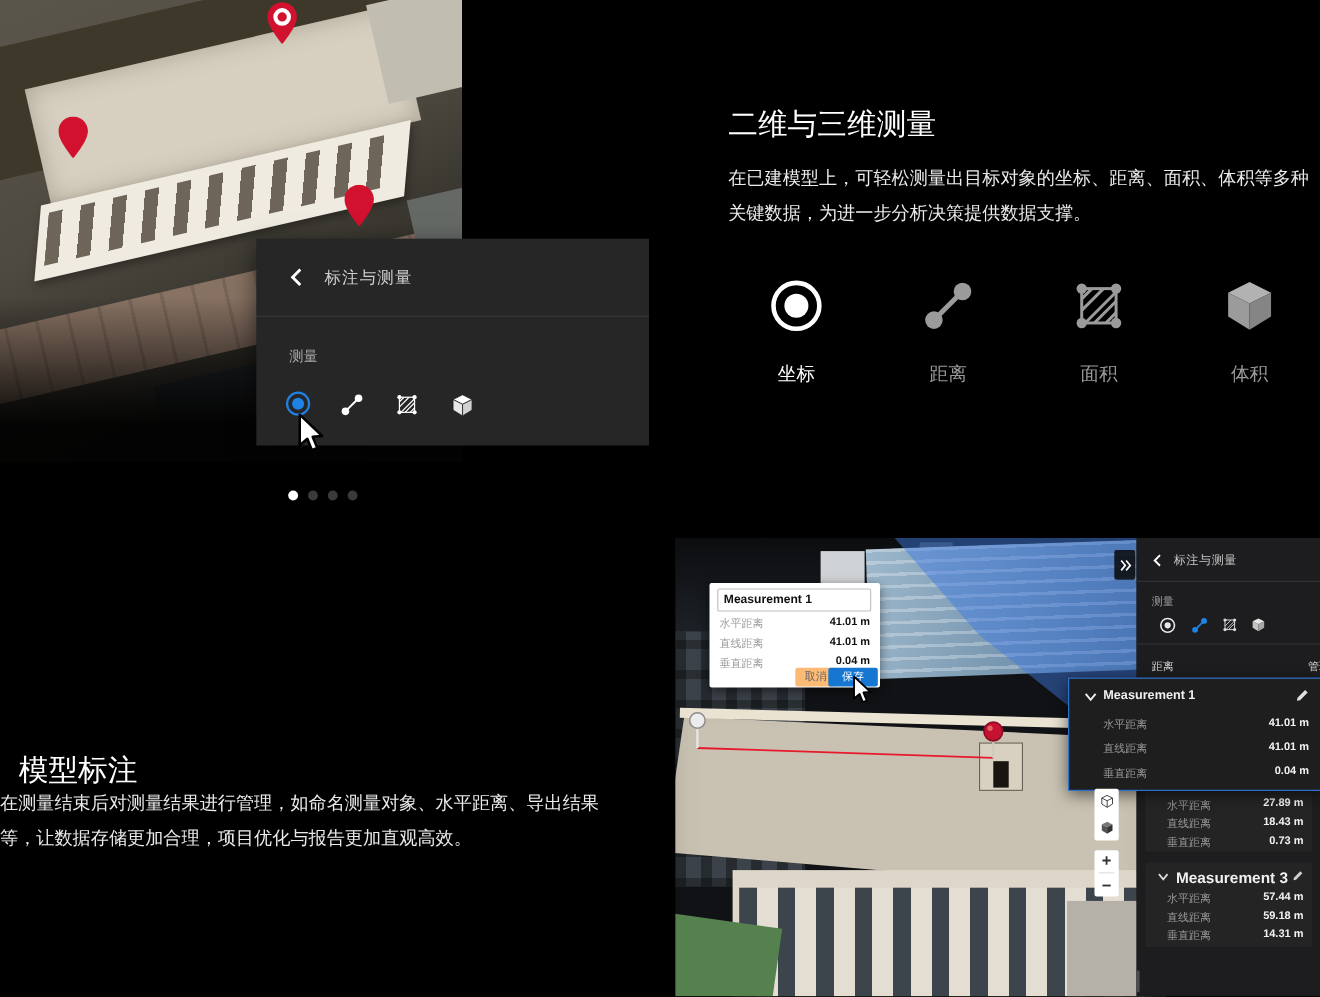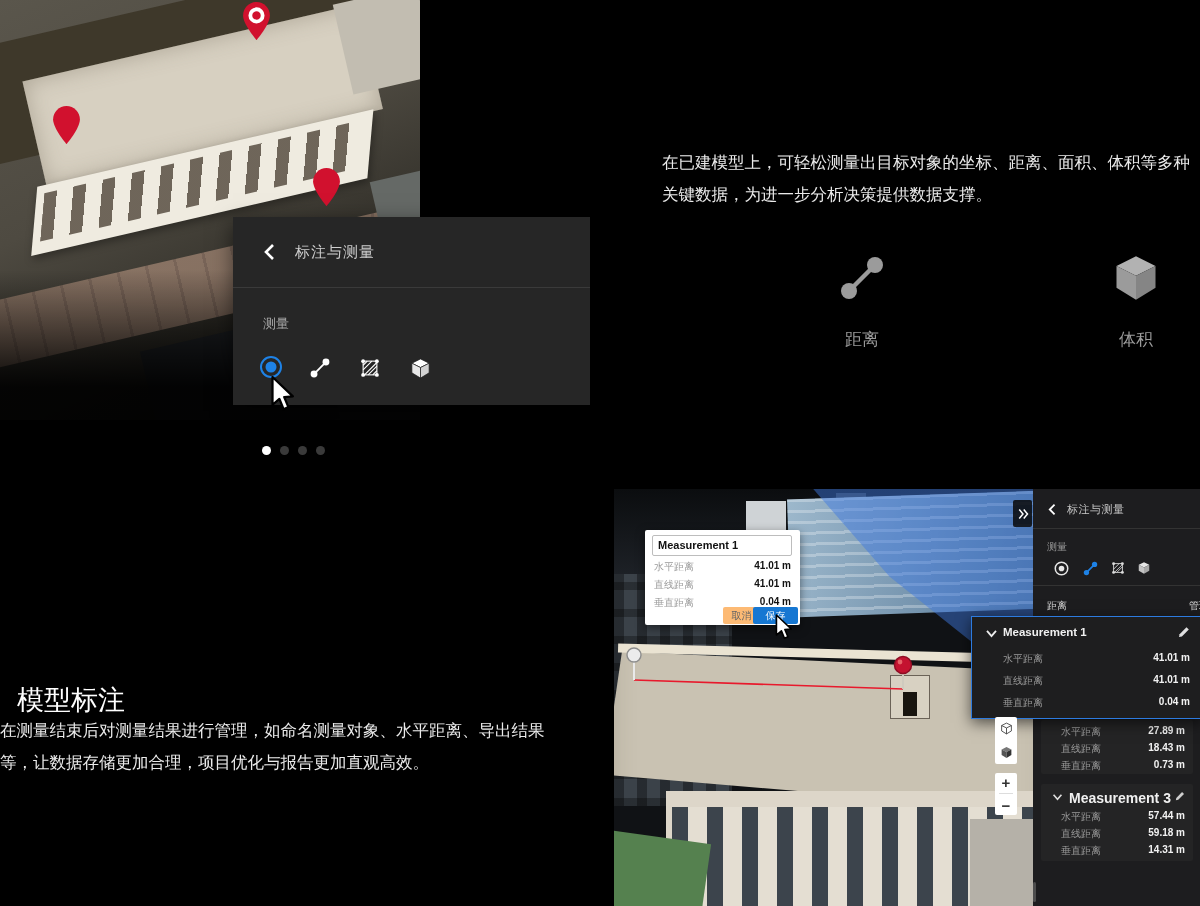--- a/index.html
+++ b/index.html
@@ -205,32 +205,55 @@
     </svg>
   </div>
 
   <div class="abs dots">
     <div class="dot active"></div>
     <div class="dot"></div>
     <div class="dot"></div>
     <div class="dot"></div>
   </div>
 
+  <h2 class="abs sec-measure-title" style="margin:0">二维与三维测量</h2>
   <p class="abs sec-measure-desc" style="margin:0">在已建模型上，可轻松测量出目标对象的坐标、距离、面积、体积等多种关键数据，为进一步分析决策提供数据支撑。</p>
 
   <div class="abs features">
+    <div class="feature active" style="left:10px">
+      <div class="icon">
+        <svg width="50" height="50" viewBox="0 0 48 48">
+          <circle cx="24" cy="24" r="20" fill="none" stroke="#fff" stroke-width="4"></circle>
+          <circle cx="24" cy="24" r="10.5" fill="#fff"></circle>
+        </svg>
+      </div>
+      <div class="lbl">坐标</div>
+    </div>
     <div class="feature" style="left:148px">
       <div class="icon">
         <svg width="48" height="48" viewBox="0 0 48 48">
           <line x1="14" y1="34" x2="34" y2="14" stroke="#9b9b9b" stroke-width="4.5"></line>
           <circle cx="11" cy="37" r="8" fill="#9b9b9b"></circle>
             <circle cx="37" cy="11" r="8" fill="#9b9b9b"></circle>
         </svg>
       </div>
       <div class="lbl">距离</div>
+    </div>
+    <div class="feature" style="left:285px">
+      <div class="icon">
+        <svg width="50" height="50" viewBox="0 0 48 48">
+          <rect x="9" y="9" width="30" height="30" fill="none" stroke="#9b9b9b" stroke-width="2.6"></rect>
+          <path d="M12 39 L39 12 M9 28 L28 9 M9 18 L18 9 M20 39 L39 20 M30 39 L39 30" stroke="#9b9b9b" stroke-width="2.6"></path>
+          <circle cx="9" cy="9" r="4.5" fill="#9b9b9b"></circle>
+            <circle cx="39" cy="9" r="4.5" fill="#9b9b9b"></circle>
+          <circle cx="9" cy="39" r="4.5" fill="#9b9b9b"></circle>
+            <circle cx="39" cy="39" r="4.5" fill="#9b9b9b"></circle>
+        </svg>
+      </div>
+      <div class="lbl">面积</div>
     </div>
     <div class="feature" style="left:422px">
       <div class="icon">
         <svg width="52" height="52" viewBox="0 0 48 48">
           <path d="M24 4 L42 13 L24 22 L6 13 Z" fill="#b2b2b2"></path>
           <path d="M6 13 L24 22 L24 44 L6 33 Z" fill="#9b9b9b"></path>
           <path d="M42 13 L42 33 L24 44 L24 22 Z" fill="#858585"></path>
         </svg>
       </div>
       <div class="lbl">体积</div>

